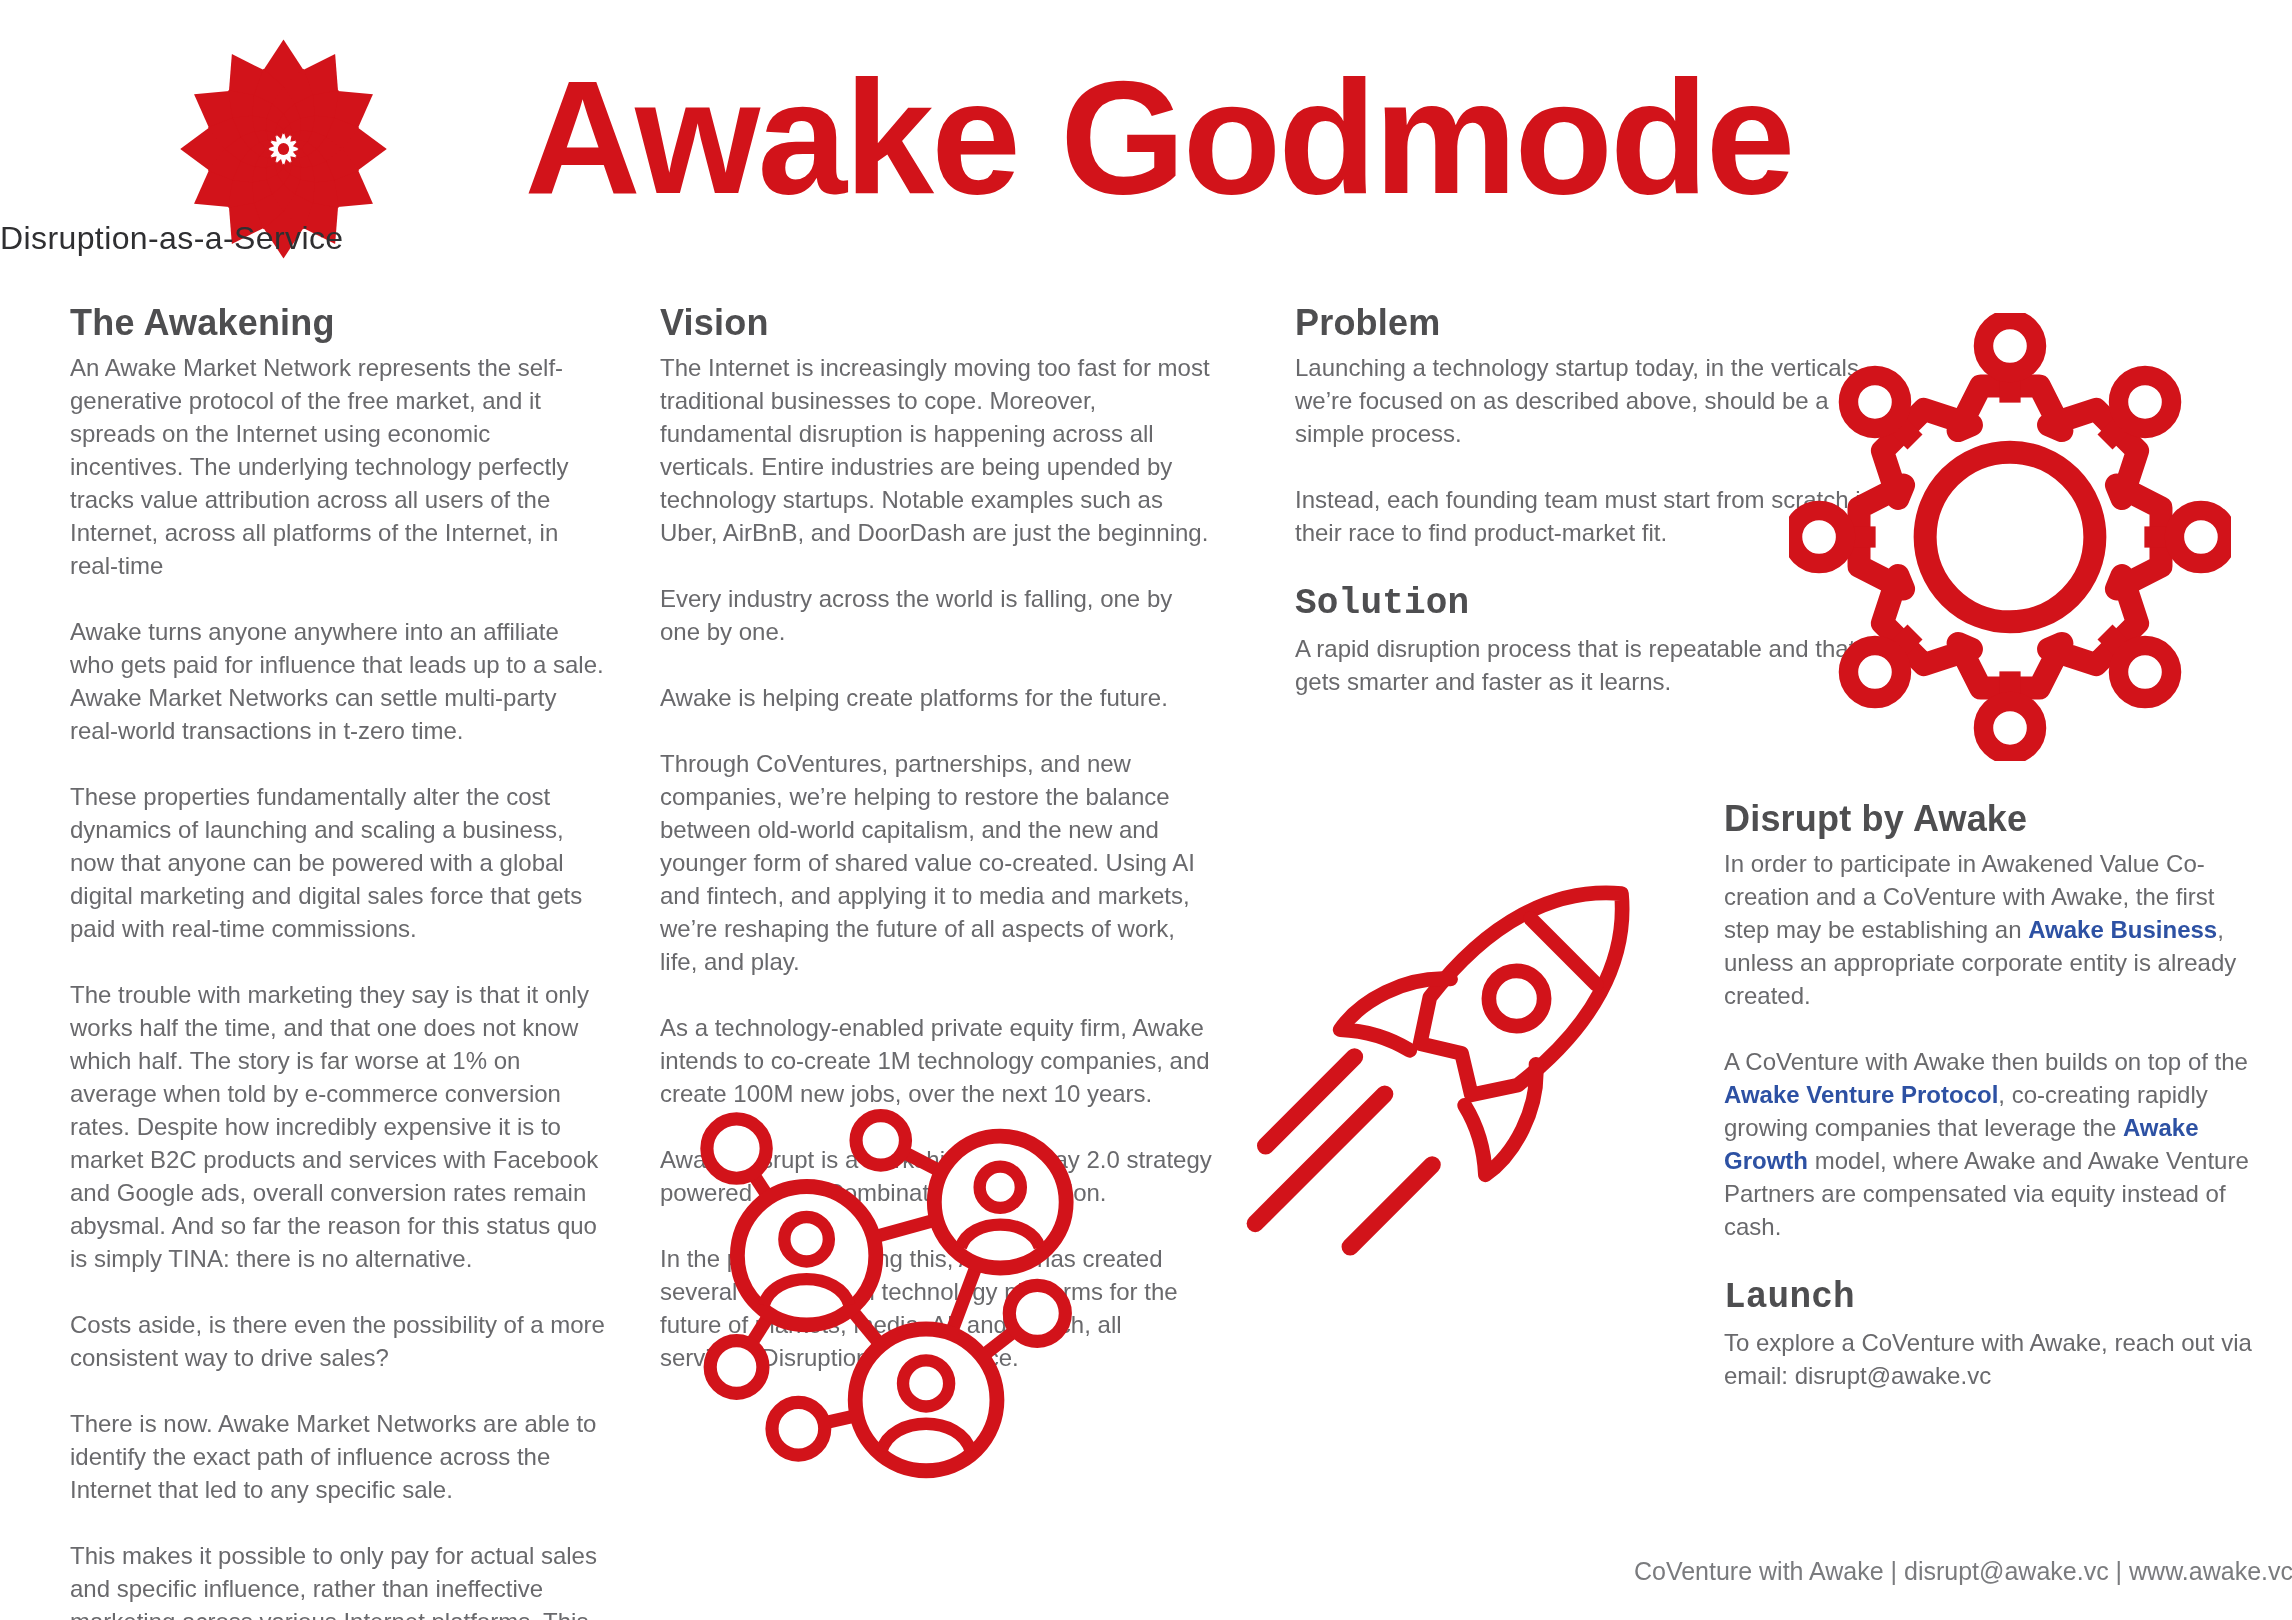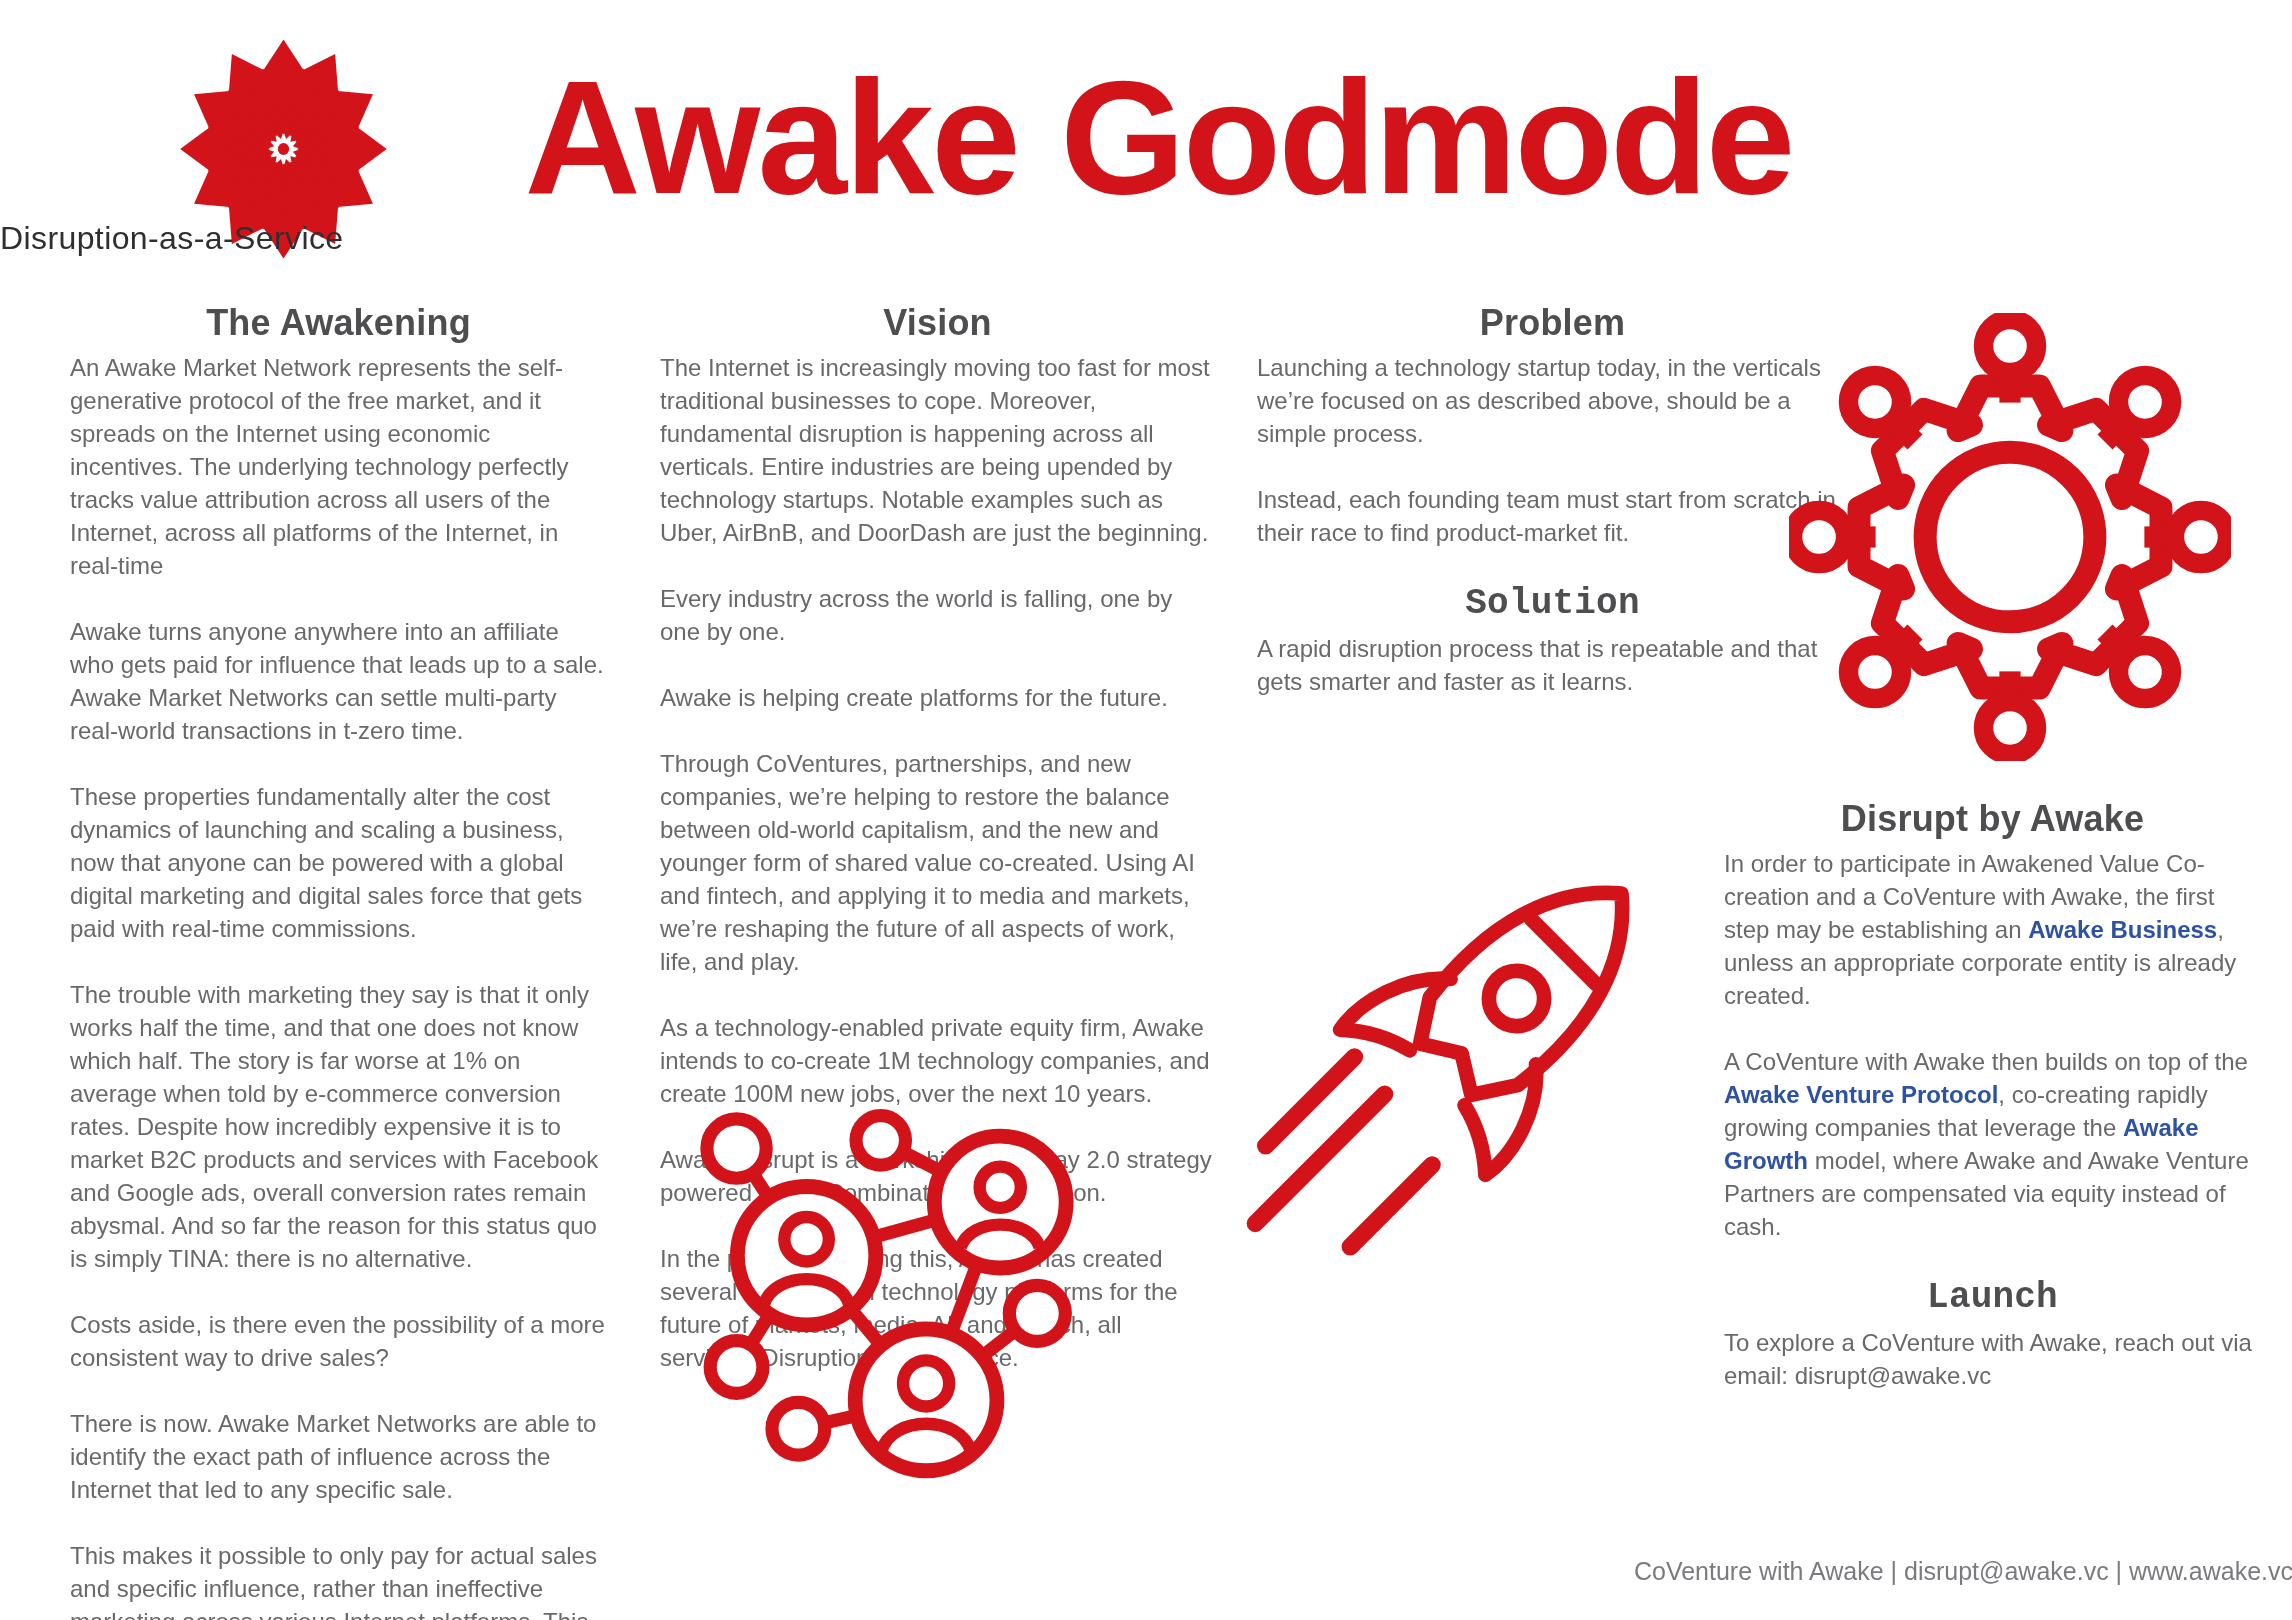--- a/index.html
+++ b/index.html
@@ -7,21 +7,21 @@
         font-family:"Liberation Sans",sans-serif;}
   
   .title{position:absolute;top:57px;left:0;right:0;margin:0;text-align:center;
          font-size:161px;line-height:1;font-weight:700;letter-spacing:-2.7px;color:var(--brand-red);padding-left:24px;}
   .subtitle{position:absolute;top:220px;left:0;right:0;text-align:left;
             font-size:32px;letter-spacing:0.4px;color:#2f2f31;}
   
   .col{position:absolute;top:301px;color:var(--body-gray);font-size:24px;line-height:33px;}
   .col p{margin:0 0 33px 0;}
   .col h2{font-size:36px;line-height:43px;color:var(--heading-gray);font-weight:700;
-          margin:0 0 7.2px 0;letter-spacing:0.2px;text-align:center;}
+          margin:0 0 7.2px 0;letter-spacing:0.2px;}
   .col h2.h2-gap{margin-top:5.4px;font-family:Liberation Mono, monospace;}
   .seg-link{color:var(--link-blue);font-weight:700;}
   
   .footer{position:absolute;top:1557px;left:0;right:0;text-align:right;
           font-size:25px;color:var(--footer-gray);}
   
   svg.icon{position:absolute;}
   #logo-svg{left:177px;top:36px;width:213px;height:226px;}
   #gear-svg{left:1789px;top:313px;width:442px;height:448px;}
   #rocket-svg{left:1238px;top:811px;width:466px;height:466px;}
@@ -128,21 +128,21 @@
     <h2>Vision</h2>
     <p>The Internet is increasingly moving too fast for most traditional businesses to cope. Moreover, fundamental disruption is happening across all verticals. Entire industries are being upended by technology startups. Notable examples such as Uber, AirBnB, and DoorDash are just the beginning.</p>
     <p>Every industry across the world is falling, one by one by one.</p>
     <p>Awake is helping create platforms for the future.</p>
     <p>Through CoVentures, partnerships, and new companies, we’re helping to restore the balance between old-world capitalism, and the new and younger form of shared value co-created. Using AI and fintech, and applying it to media and markets, we’re reshaping the future of all aspects of work, life, and play.</p>
     <p>As a technology-enabled private equity firm, Awake intends to co-create 1M technology companies, and create 100M new jobs, over the next 10 years.</p>
     <p>Awake Disrupt is a Berkshire Hathaway 2.0 strategy powered by a YCombinator 2.0 execution.</p>
     <p>In the process of doing this, Awake has created several foundational technology platforms for the future of markets, media, AI, and fintech, all servicing Disruption-as-a-Service.</p>
   </section>
 
-  <section class="col" style="left:1257px;width:591px">
+  <section class="col" style="left:1295px;width:591px">
     <h2>Problem</h2>
     <p>Launching a technology startup today, in the verticals we’re focused on as described above, should be a simple process.</p>
     <p>Instead, each founding team must start from scratch in their race to find product-market fit.</p>
     <h2 class="h2-gap">Solution</h2>
     <p>A rapid disruption process that is repeatable and that gets smarter and faster as it learns.</p>
   </section>
 
   <section class="col" style="left:1724px;top:797px;width:537px">
     <h2>Disrupt by Awake</h2>
     <p><span>In order to participate in Awakened Value Co-creation and a CoVenture with Awake, the first step may be establishing an </span><span class="seg-link">Awake Business</span><span>, unless an appropriate corporate entity is already created.</span></p>

